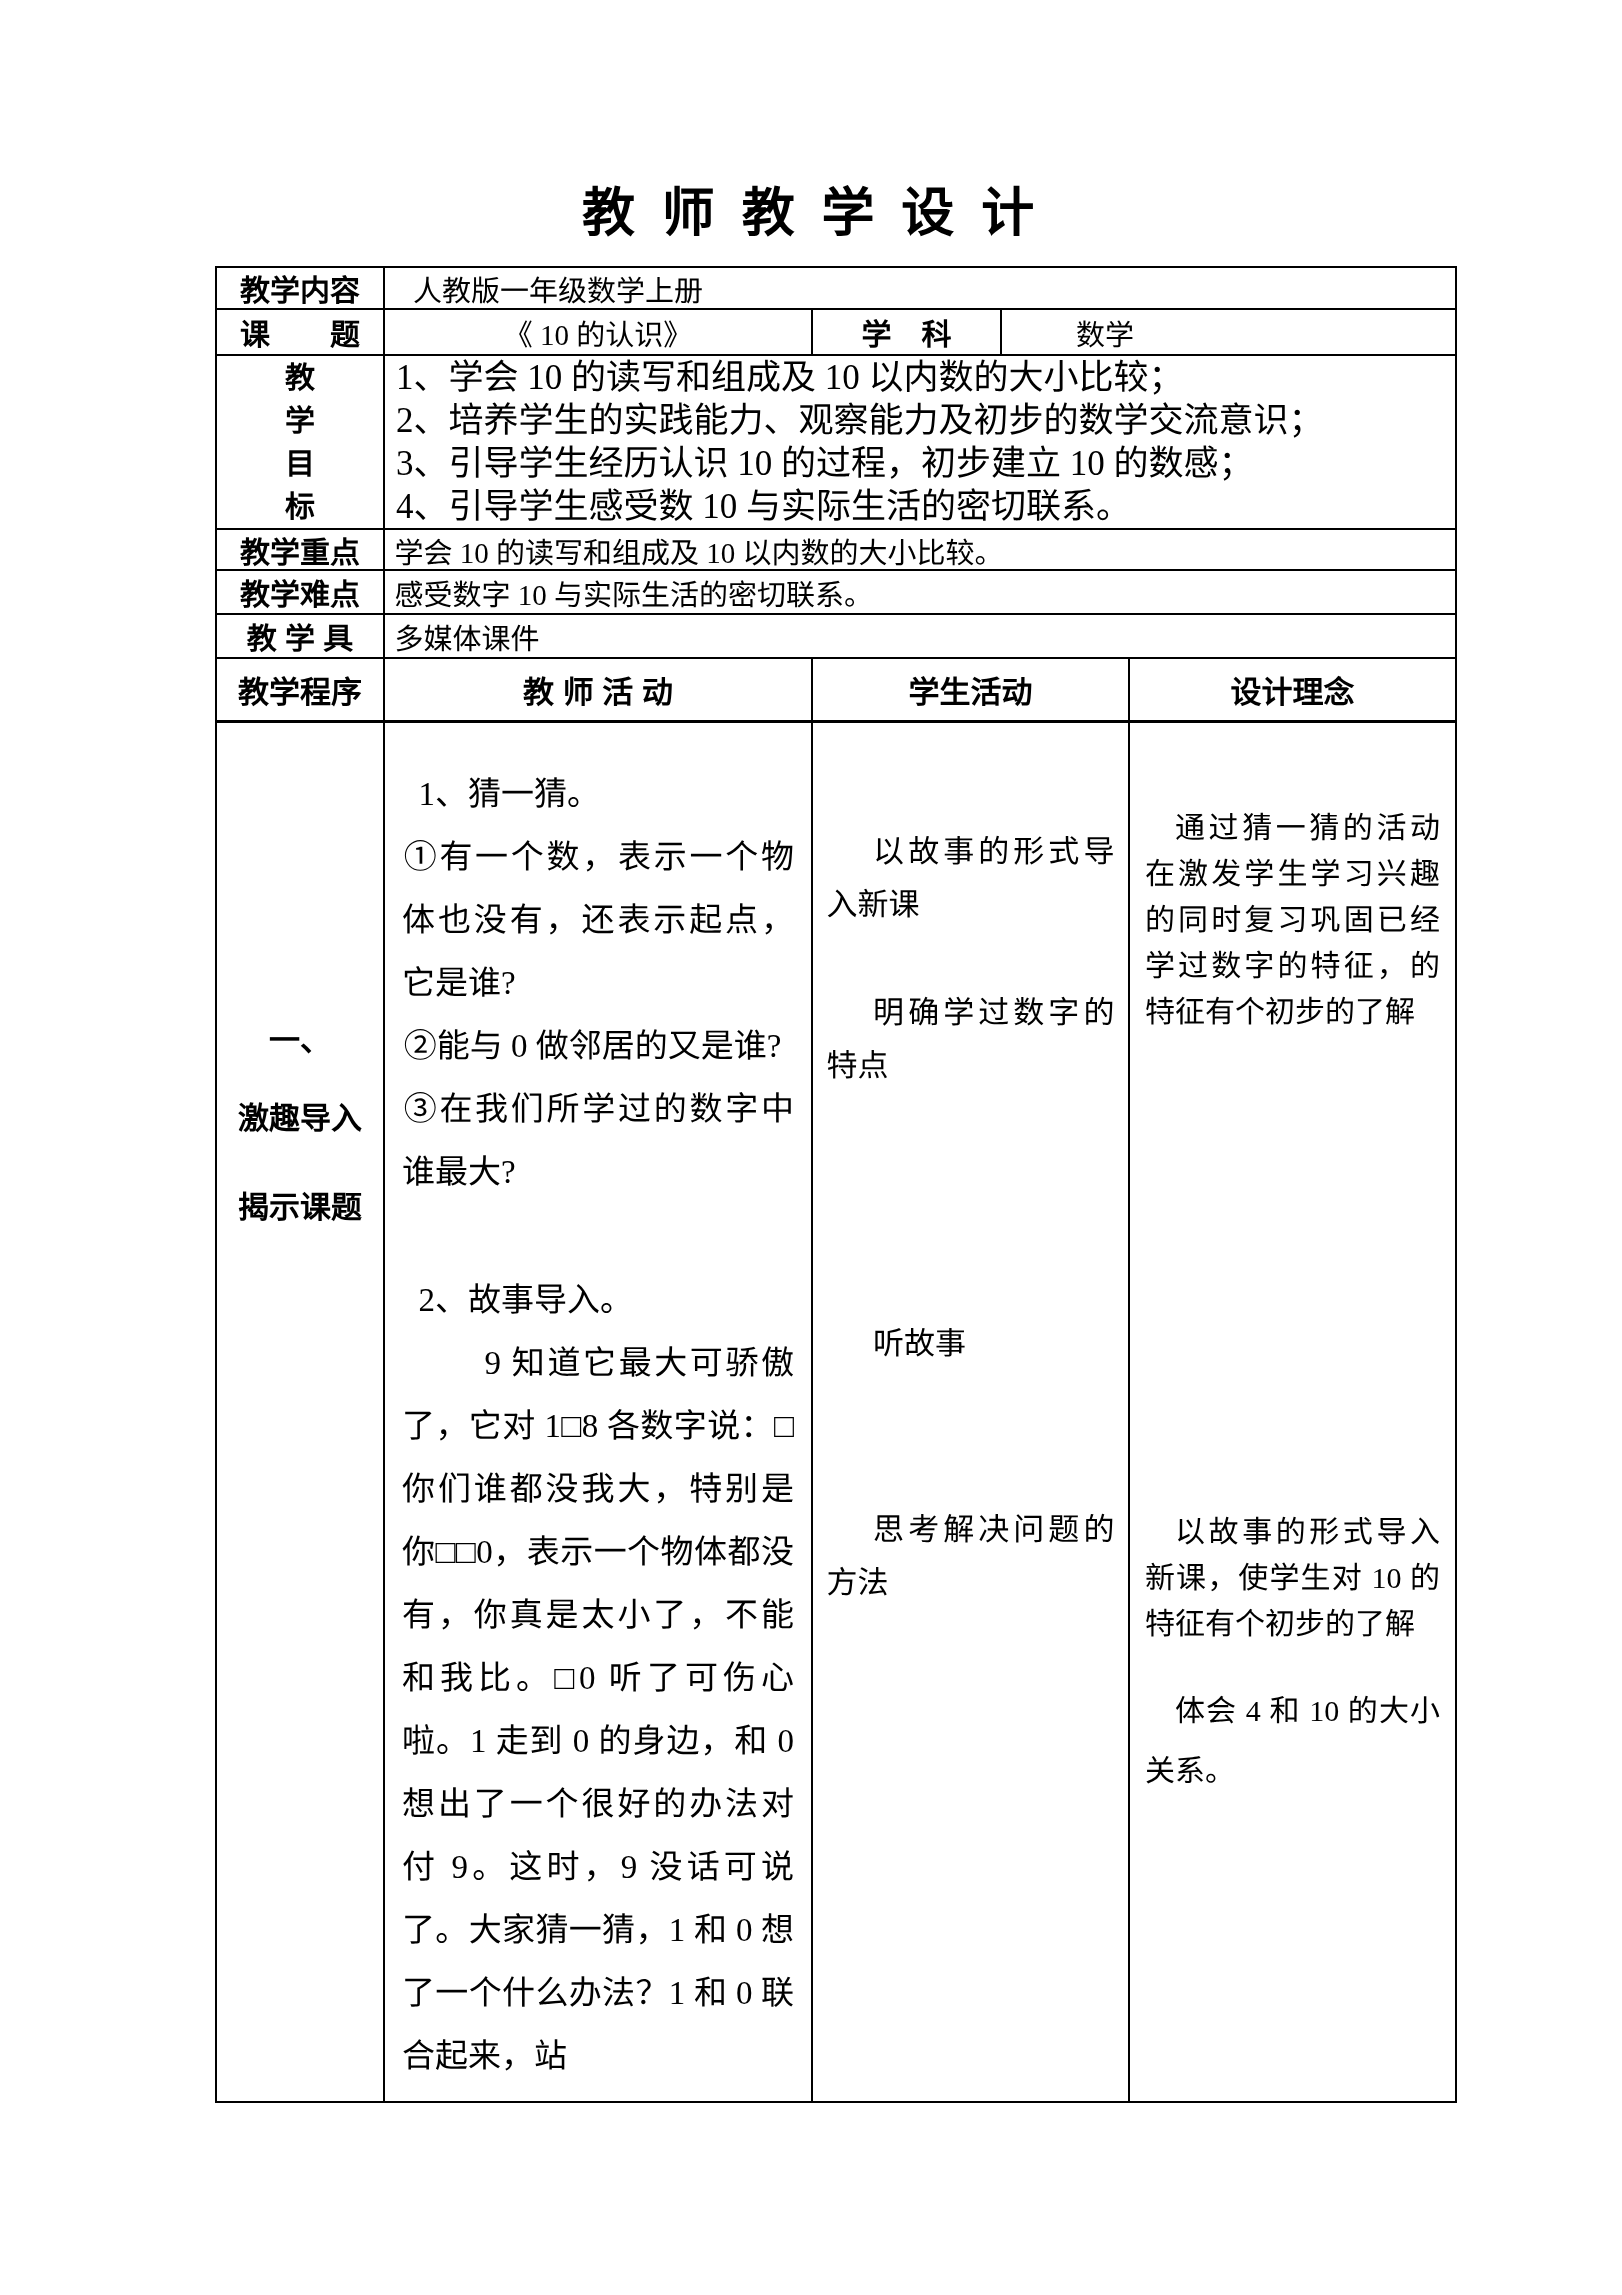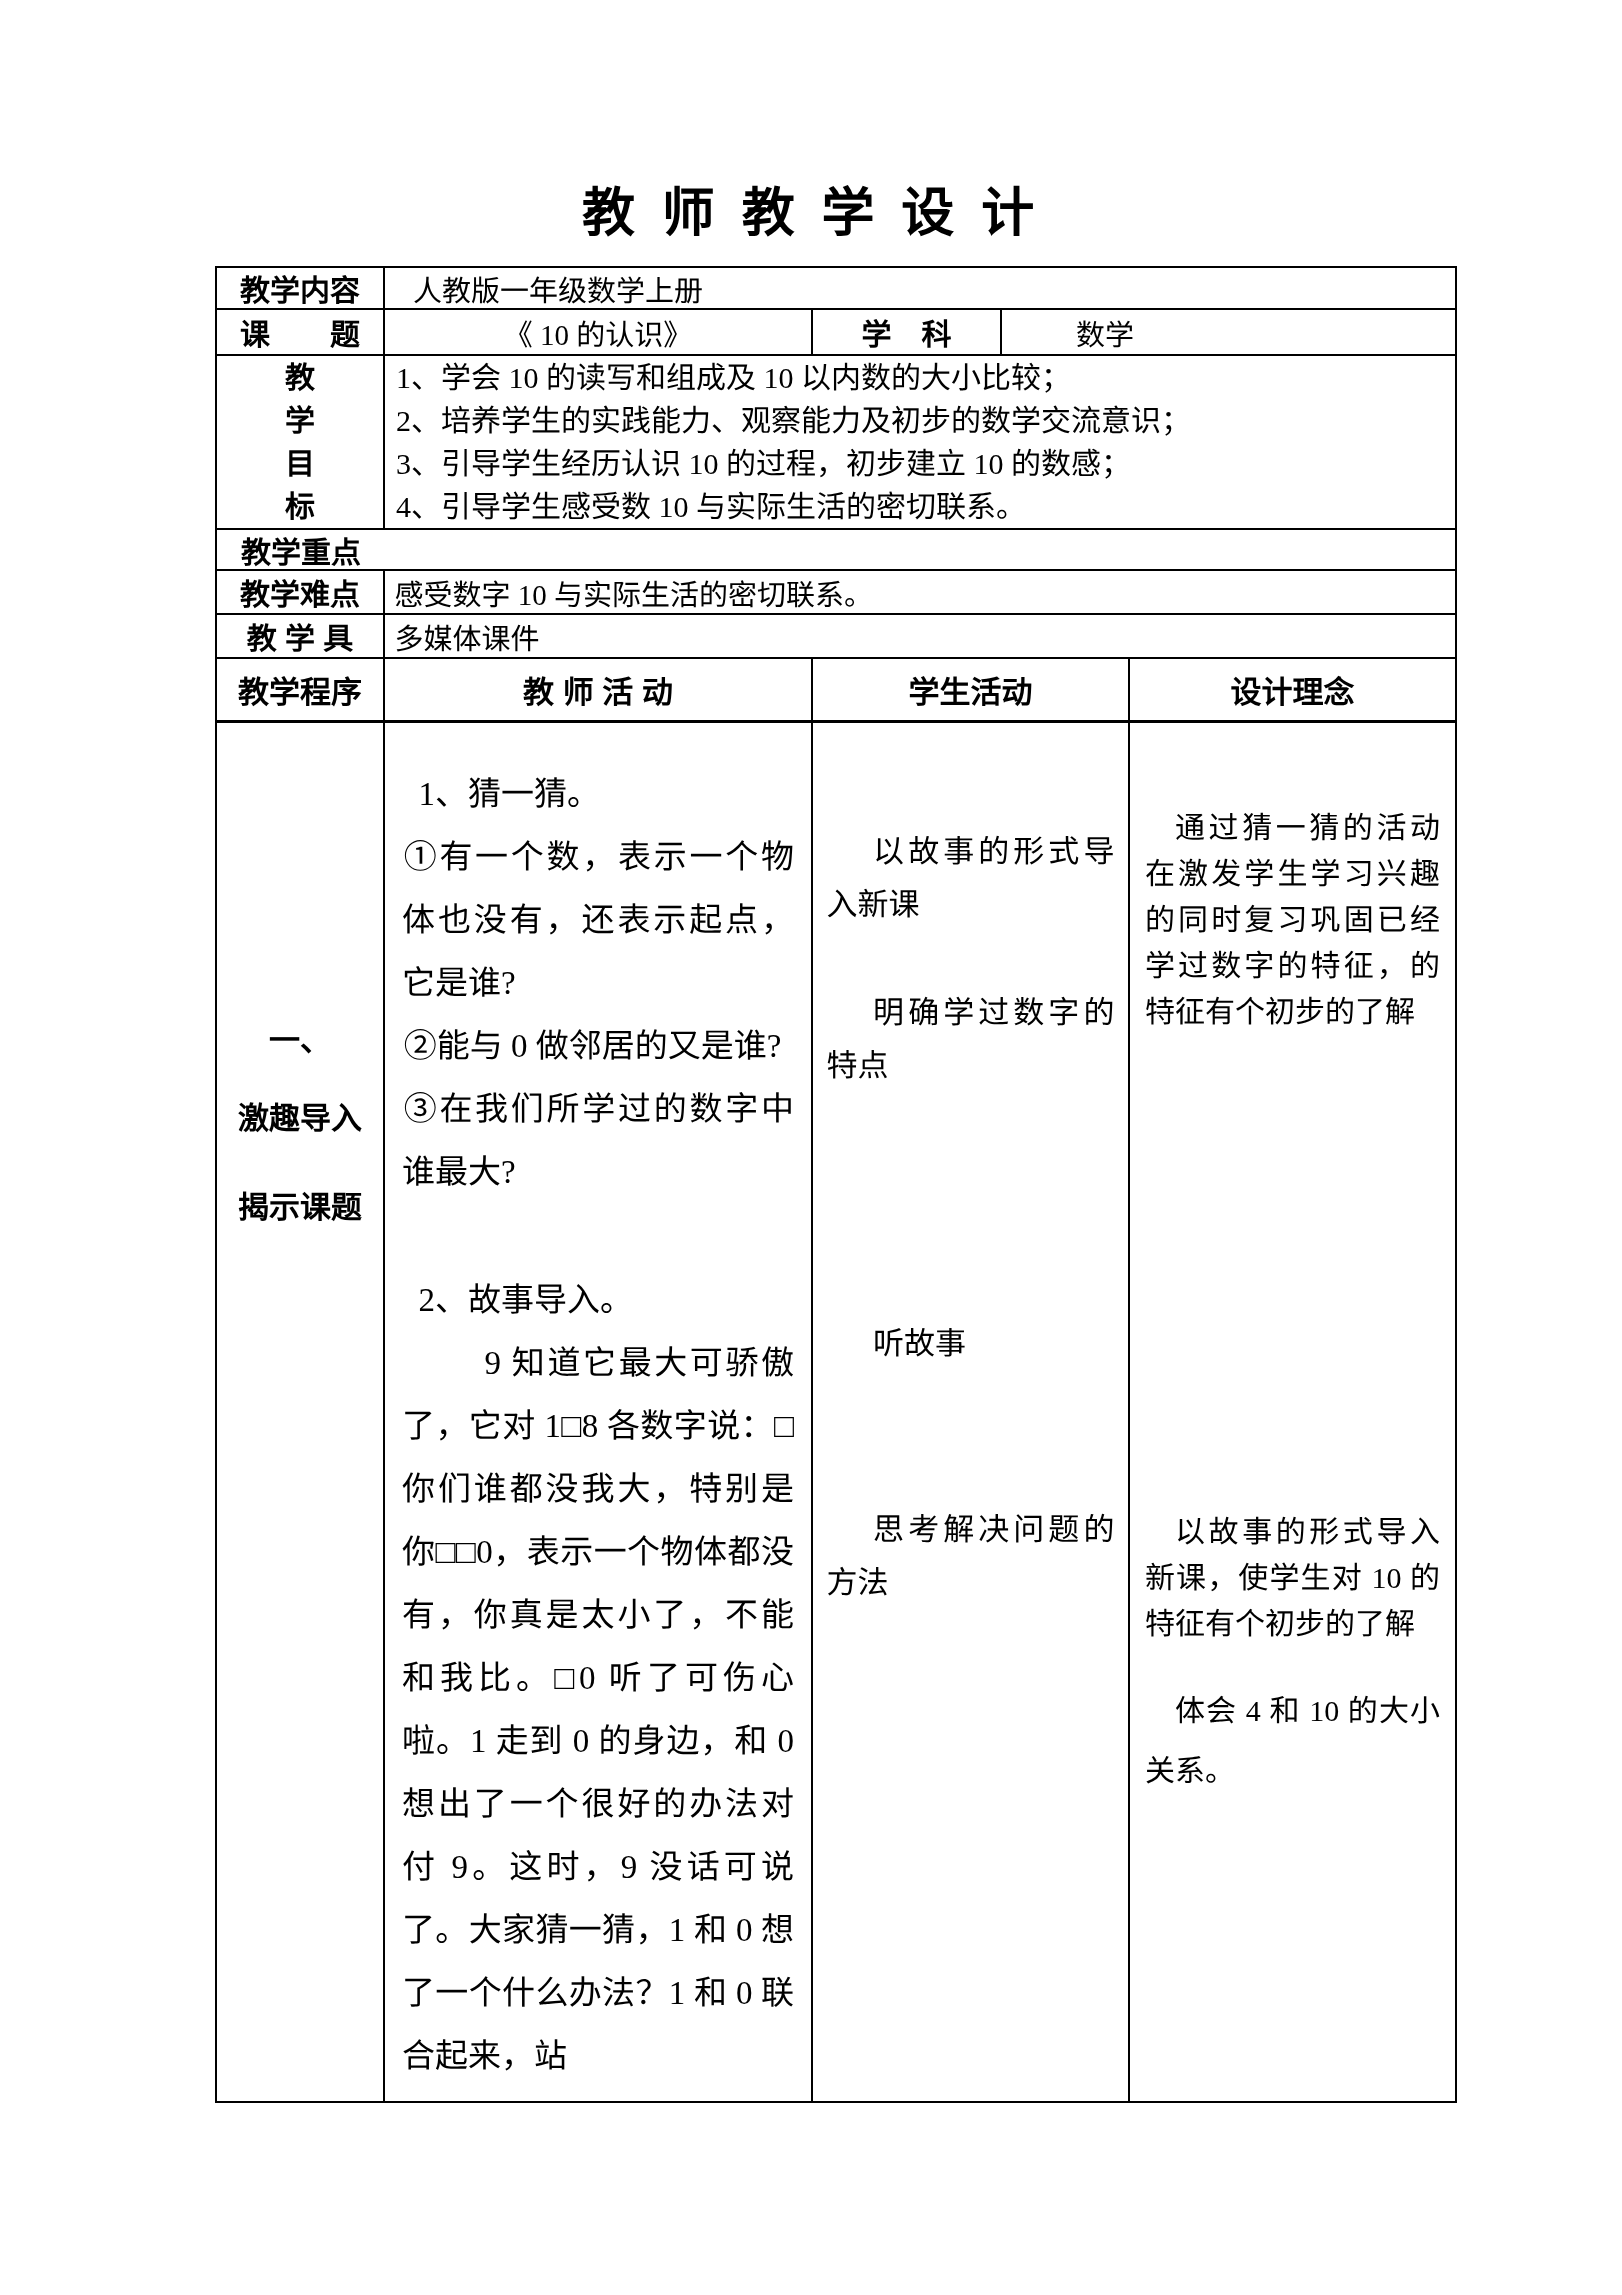--- a/index.html
+++ b/index.html
@@ -46,21 +46,21 @@
   
   .val{display:flex;align-items:center;font-size:29px;}
   .val.pad-big{padding-left:28px;}
   .val.pad-sm{padding-left:9.5px;}
   .val.pad-subj{padding-left:74px;text-align:right;}
   .val.centered{justify-content:center;}
 
   
   .obj-label{line-height:43px;}
   .obj-items{display:flex;flex-direction:column;justify-content:center;padding-left:11px;}
-  .obj-items div{font-size:30px;line-height:43px;white-space:nowrap;}
+  .obj-items div{font-size:35px;line-height:43px;white-space:nowrap;}
 
   
   .stage-cell{font-family:"Liberation Sans","DejaVu Sans",sans-serif;font-weight:bold;
     font-size:31px;text-align:center;}
   .stage-line{line-height:41px;}
   .st0{margin-top:297px;}
   .st1{margin-top:37px;}
   .st2{margin-top:48px;}
 
   .teacher-cell{padding:0 17px;font-size:33px;line-height:63px;text-align:justify;}
@@ -112,20 +112,21 @@
       <div class="c w-rest obj-items">
         <div>1、学会 10 的读写和组成及 10 以内数的大小比较；</div>
         <div>2、培养学生的实践能力、观察能力及初步的数学交流意识；</div>
         <div>3、引导学生经历认识 10 的过程，初步建立 10 的数感；</div>
         <div>4、引导学生感受数 10 与实际生活的密切联系。</div>
       </div>
     </div>
 
     <div class="row r4">
       <div class="c w-label lab">教学重点</div>
+      <div class="c w-rest val pad-sm">学会 10 的读写和组成及 10 以内数的大小比较。</div>
     </div>
 
     <div class="row r5">
       <div class="c w-label lab">教学难点</div>
       <div class="c w-rest val pad-sm">感受数字 10 与实际生活的密切联系。</div>
     </div>
 
     <div class="row r6">
       <div class="c w-label lab">教 学 具</div>
       <div class="c w-rest val pad-sm">多媒体课件</div>

